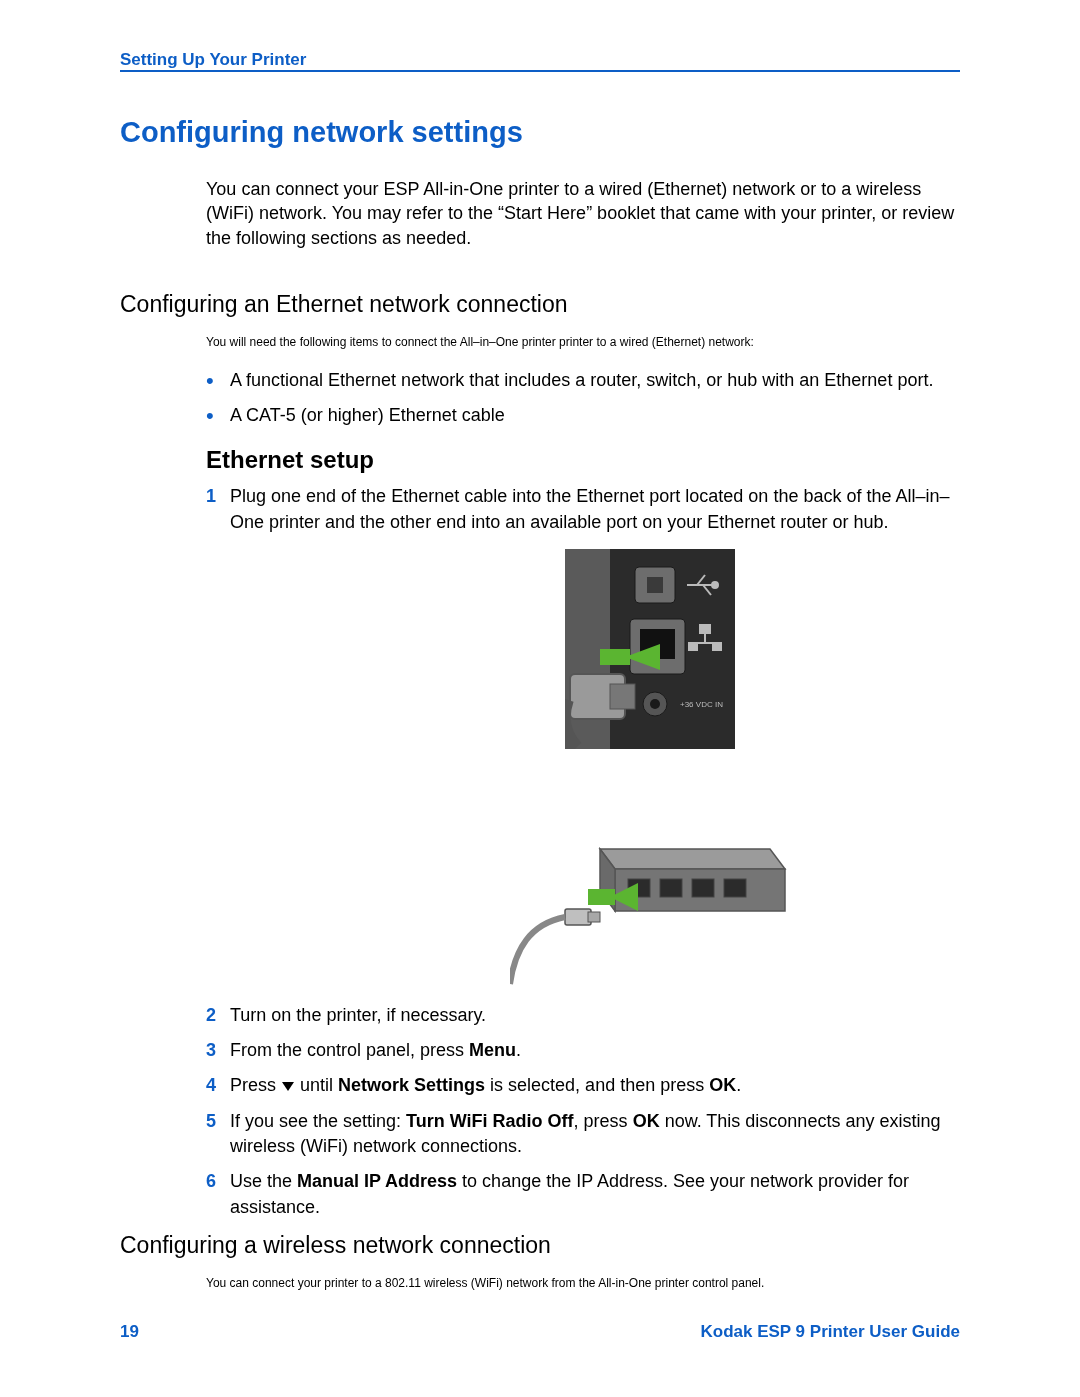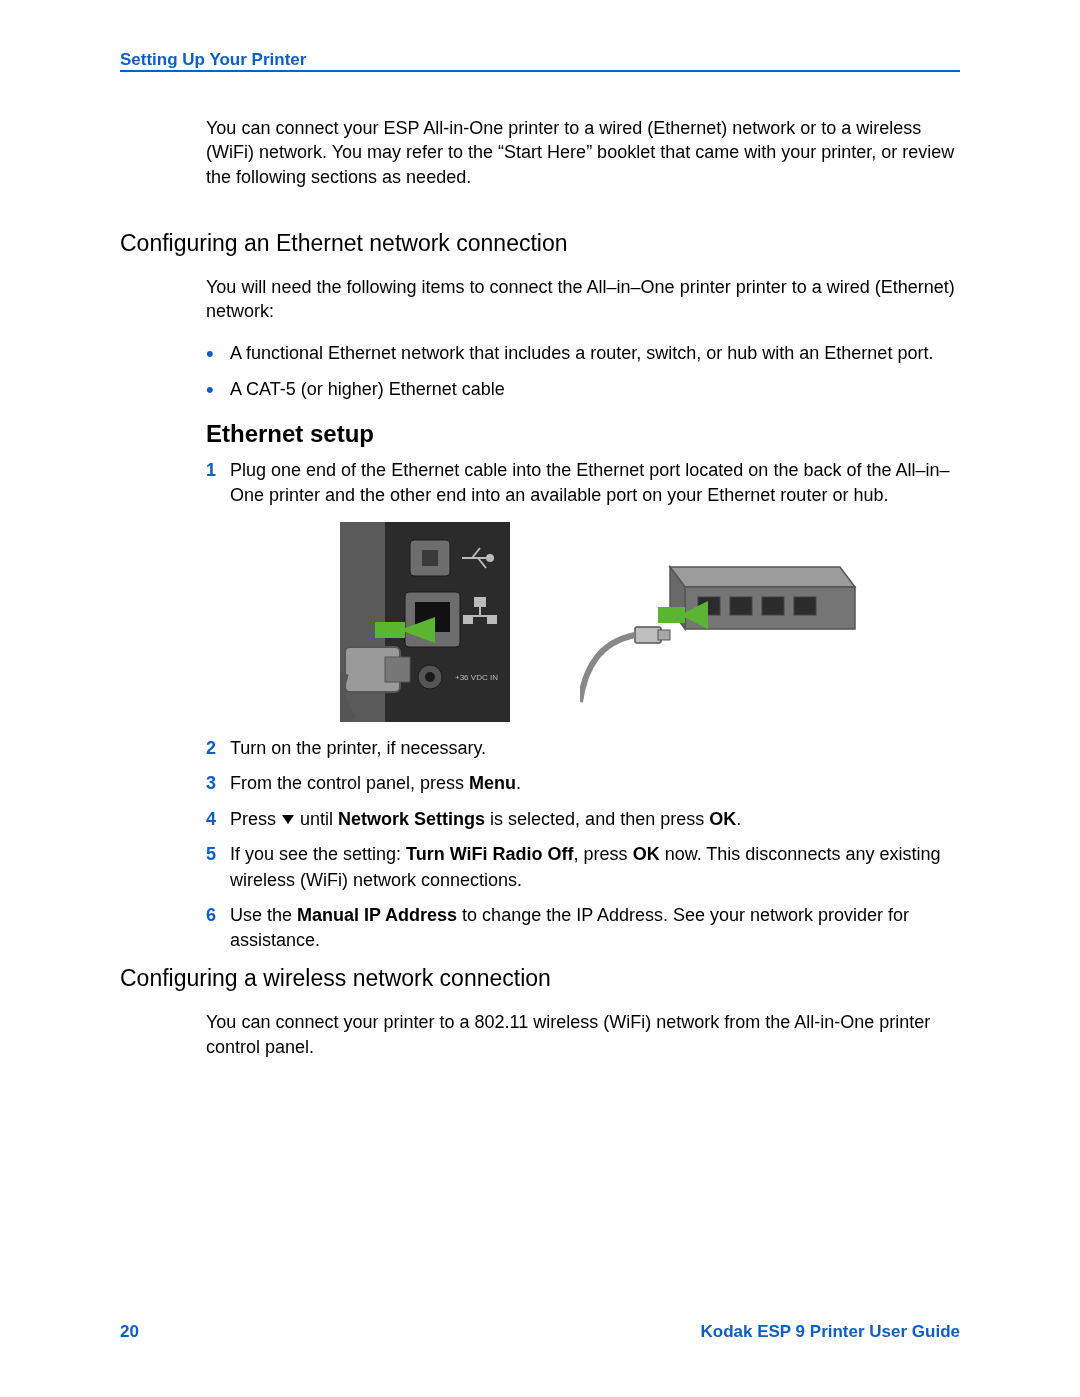--- a/index.html
+++ b/index.html
@@ -36,21 +36,21 @@
     margin-bottom: 41px;
   }
   h2.sub-heading {
     color: #000;
     font-size: 23px;
     font-weight: normal;
     margin: 8px 0 16px 0;
   }
   .body-para {
     margin-left: 86px;
-    font-size: 18px;
+    font-size: 12px;
     line-height: 1.35;
     margin-bottom: 18px;
   }
   ul.bullets {
     list-style: none;
     margin: 12px 0 18px 86px;
     padding: 0;
   }
   ul.bullets li {
     position: relative;
@@ -94,20 +94,21 @@
     top: 0;
     color: #0d5ec6;
     font-weight: bold;
     font-size: 18px;
   }
   .figure-row {
     margin: 14px 0 14px 110px;
     display: flex;
     gap: 70px;
     align-items: center;
+    flex-direction: column;
   }
   .figure-row svg { display:block; }
   b { font-weight: bold; }
   .footer {
     position: absolute;
     bottom: 55px;
     left: 120px;
     right: 120px;
     display: flex;
     justify-content: space-between;
@@ -121,20 +122,21 @@
   }
   .down-arrow-icon svg { display:inline-block; }
 </style>
 </head>
 <body>
 
 <div class="page">
 
   <div class="header-line">Setting Up Your Printer</div>
 
+  <h1 class="main-heading">Configuring network settings</h1>
 
   <p class="intro-para">You can connect your ESP All-in-One printer to a wired (Ethernet) network or to a wireless (WiFi) network. You may refer to the “Start Here” booklet that came with your printer, or review the following sections as needed.</p>
 
   <h2 class="sub-heading">Configuring an Ethernet network connection</h2>
 
   <p class="body-para">You will need the following items to connect the All–in–One printer printer to a wired (Ethernet) network:</p>
 
   <ul class="bullets">
     <li>A functional Ethernet network that includes a router, switch, or hub with an Ethernet port.</li>
     <li>A CAT-5 (or higher) Ethernet cable</li>
@@ -229,17 +231,17 @@
     <li>
       <span> Use the </span><b>Manual IP Address</b><span> to change the IP Address. See your network provider for assistance.</span>
     </li>
   </ol>
 
   <h2 class="sub-heading">Configuring a wireless network connection</h2>
 
   <p class="body-para">You can connect your printer to a 802.11 wireless (WiFi) network from the All-in-One printer control panel.</p>
 
   <div class="footer">
-    <span>20</span>
+    <span>19</span>
     <span>Kodak ESP 9 Printer User Guide</span>
   </div>
 
 </div>
 
 </body></html>

